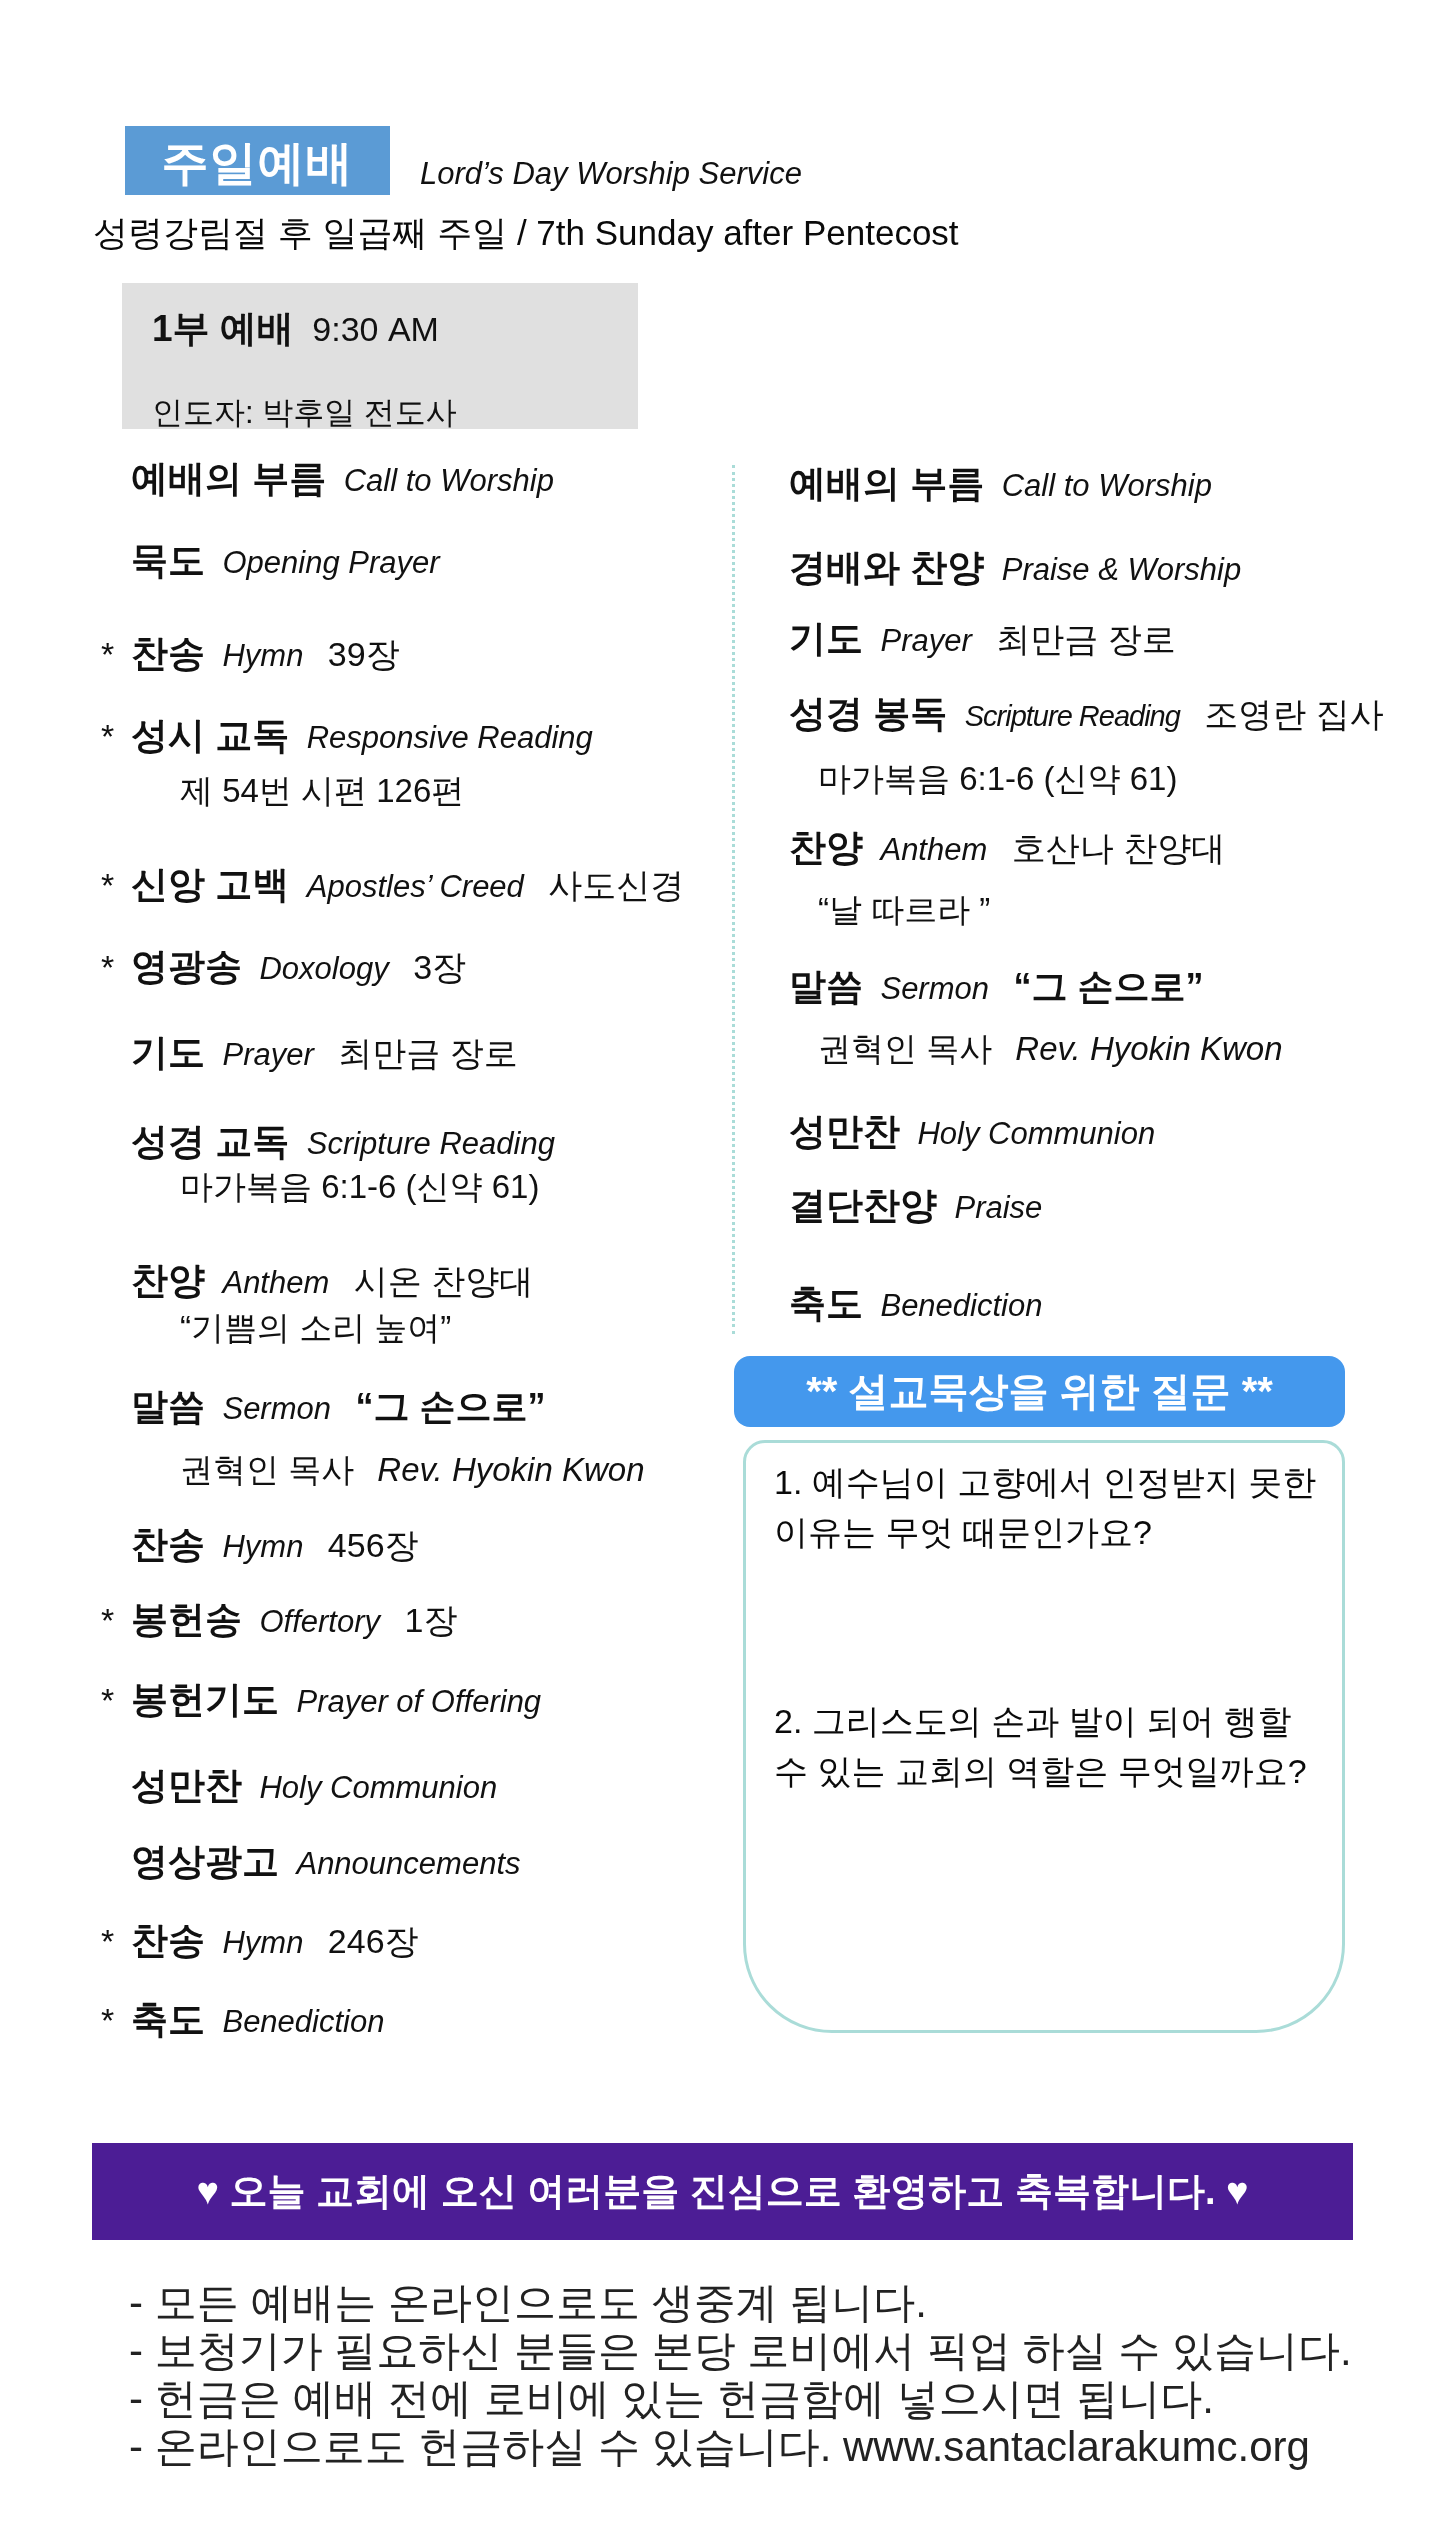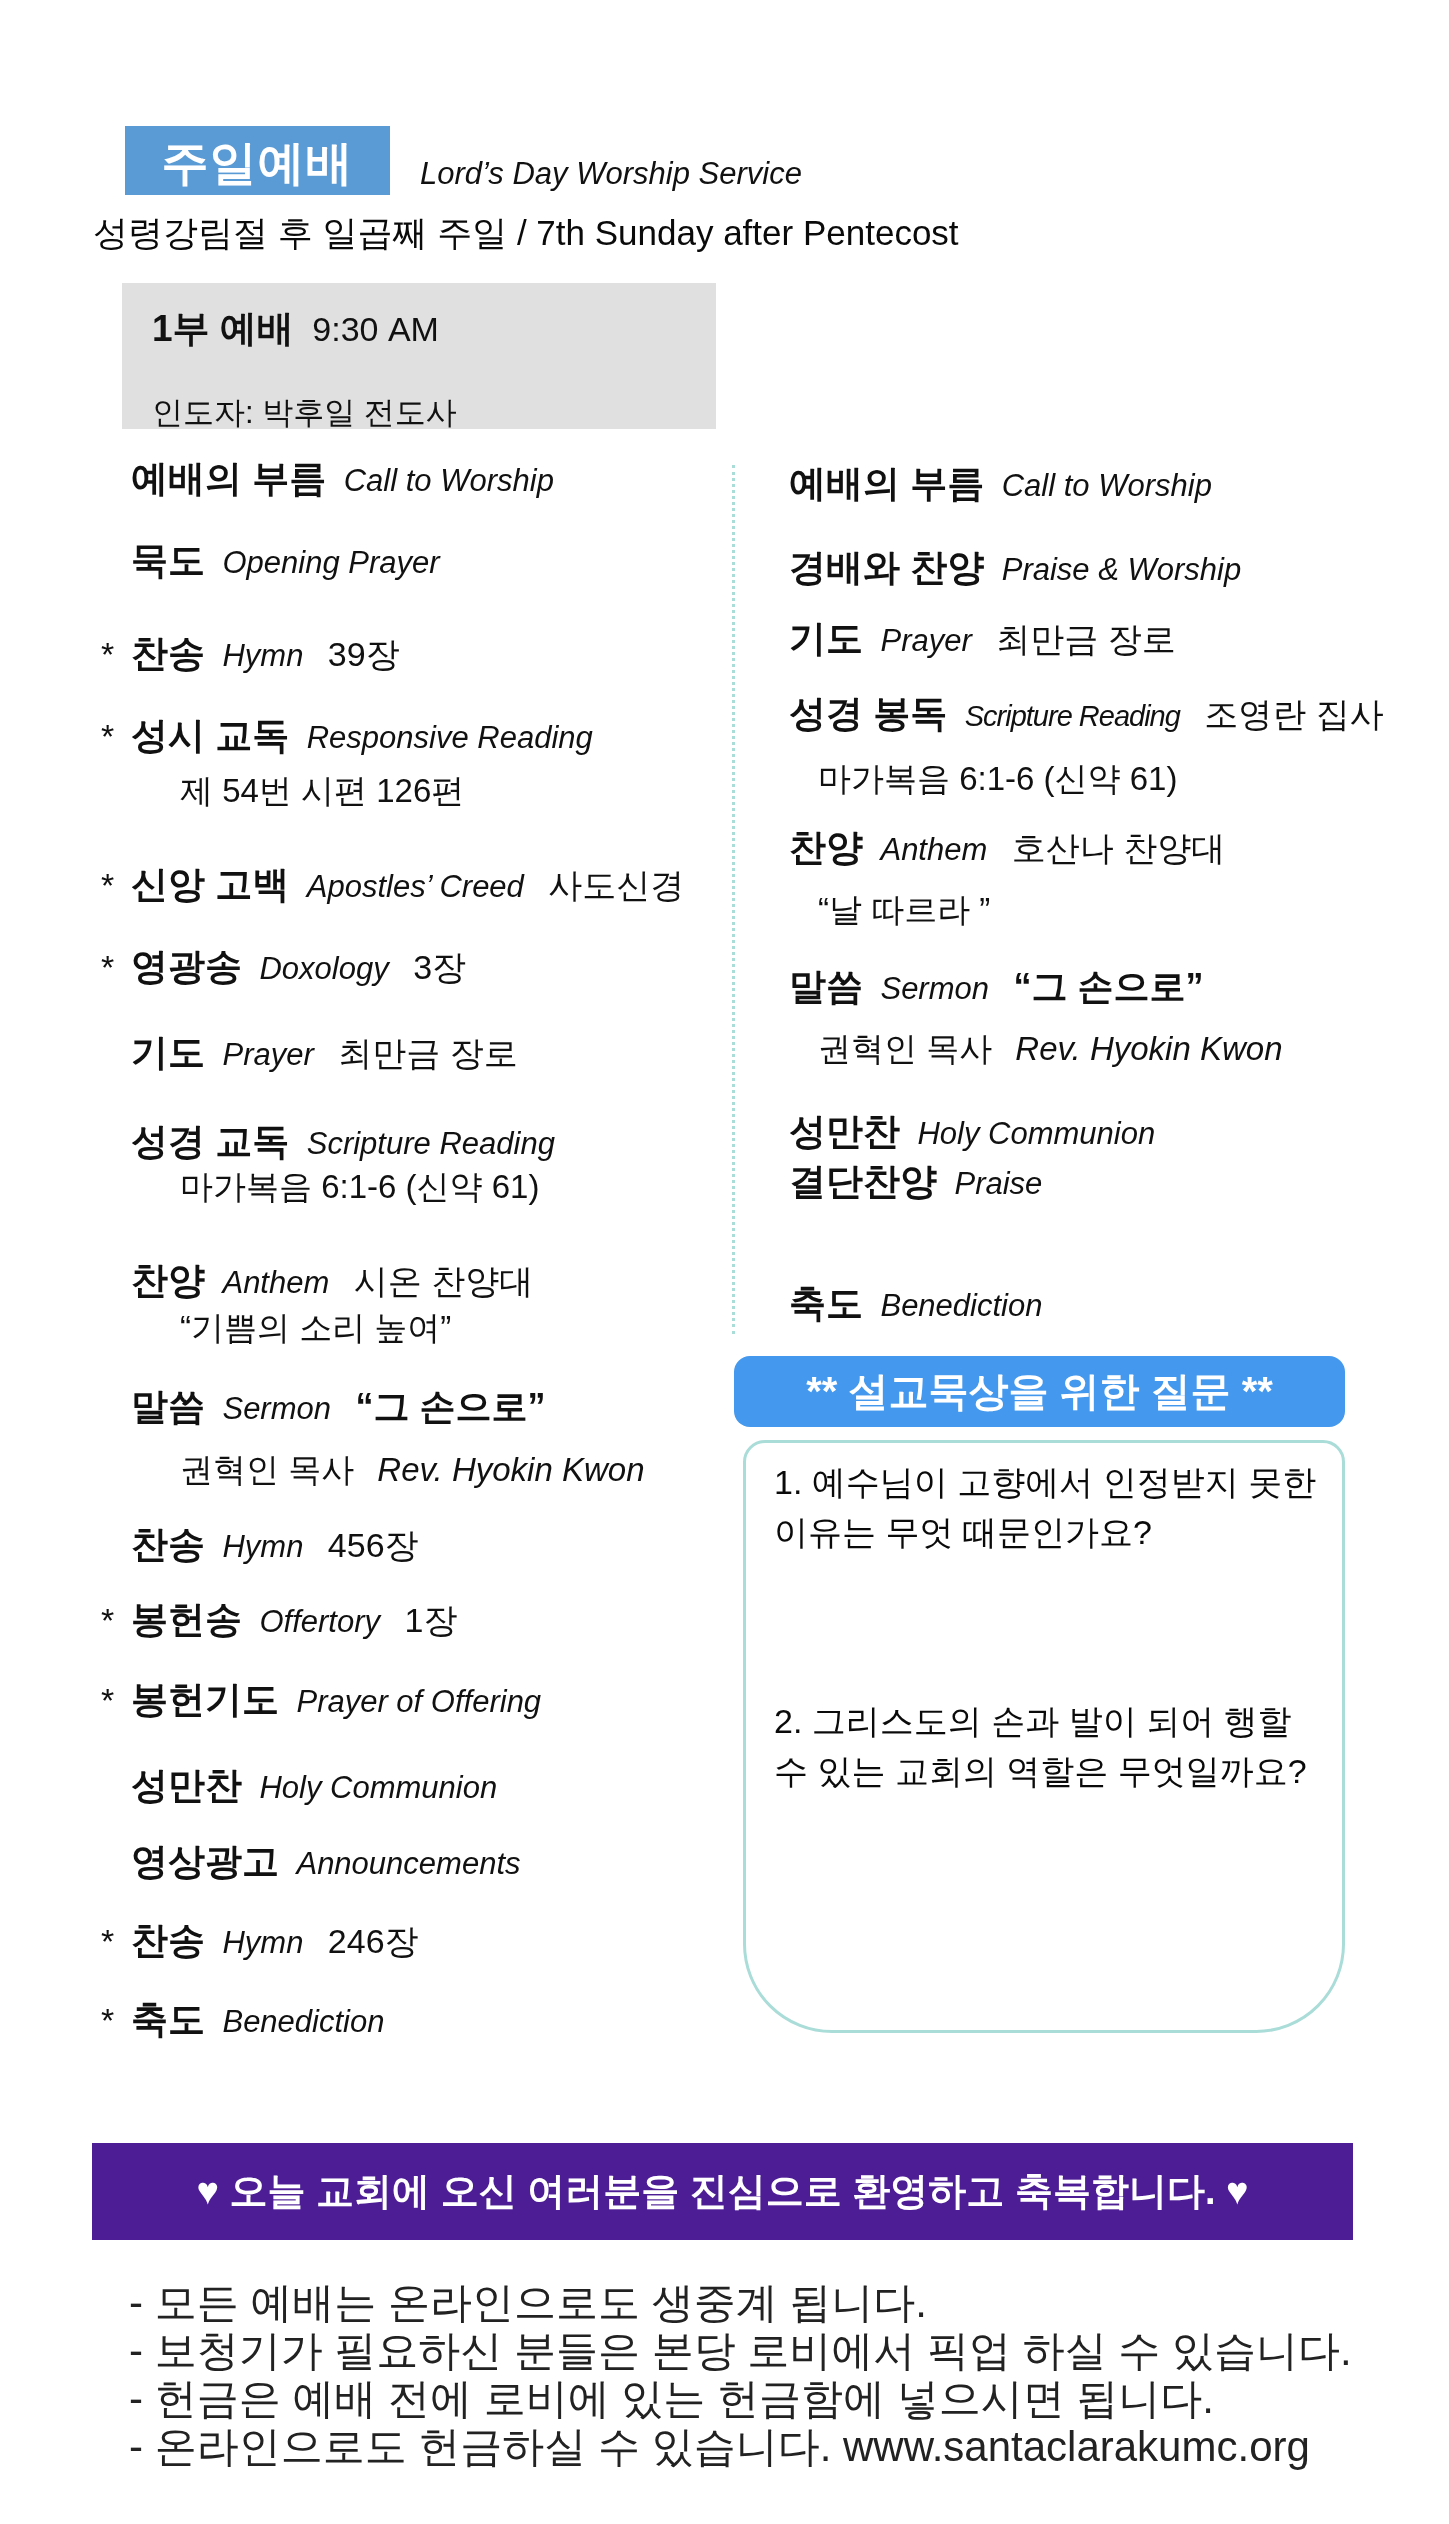--- a/index.html
+++ b/index.html
@@ -13,21 +13,21 @@
   .badge{
     left:125px;top:126px;width:265px;height:69px;background:#5b9bd5;
     display:flex;align-items:flex-end;justify-content:center;
     color:#fff;font-weight:700;font-size:47px;letter-spacing:1px;
   }
   .title-en{left:420px;top:156px;font-style:italic;font-size:31px;color:#111;}
   .subtitle{left:93px;top:210px;font-size:35px;color:#0a0a0a;}
 
   
   .svcbox{background:#e0e0e0;height:146px;padding:24px 0 0 30px;box-sizing:border-box;}
-  .svc1{left:122px;top:283px;width:594px;}
+  .svc1{left:122px;top:283px;width:516px;}
   .svc2{left:786px;top:283px;width:566px;}
   .svc-line1{white-space:nowrap;line-height:44px;}
   .svc-name{font-weight:700;font-size:37px;}
   .svc-time{font-size:34px;margin-left:14px;}
   .svc-detail{font-size:31px;margin-top:34px;white-space:nowrap;}
 
   
   .col{position:absolute;top:450px;}
   .col1{left:99px;width:619px;}
   .col2{left:762px;width:594px;}
@@ -221,21 +221,21 @@
       <span class="extra bold">“그 손으로”</span>
     </div>
     <div class="sub" style="top:577px">
       <span class="sub-kr">권혁인 목사</span>
       <span class="sub-en">Rev. Hyokin Kwon</span>
     </div>
     <div class="row" style="top:658px">
       <span class="kr">성만찬</span>
       <span class="en">Holy Communion</span>
     </div>
-    <div class="row" style="top:708px">
+    <div class="row" style="top:732px">
       <span class="kr">결단찬양</span>
       <span class="en">Praise</span>
     </div>
     <div class="row" style="top:830px">
       <span class="kr">축도</span>
       <span class="en">Benediction</span>
     </div>
   </div>
 
   <div class="abs q-header">** 설교묵상을 위한 질문 **</div>

